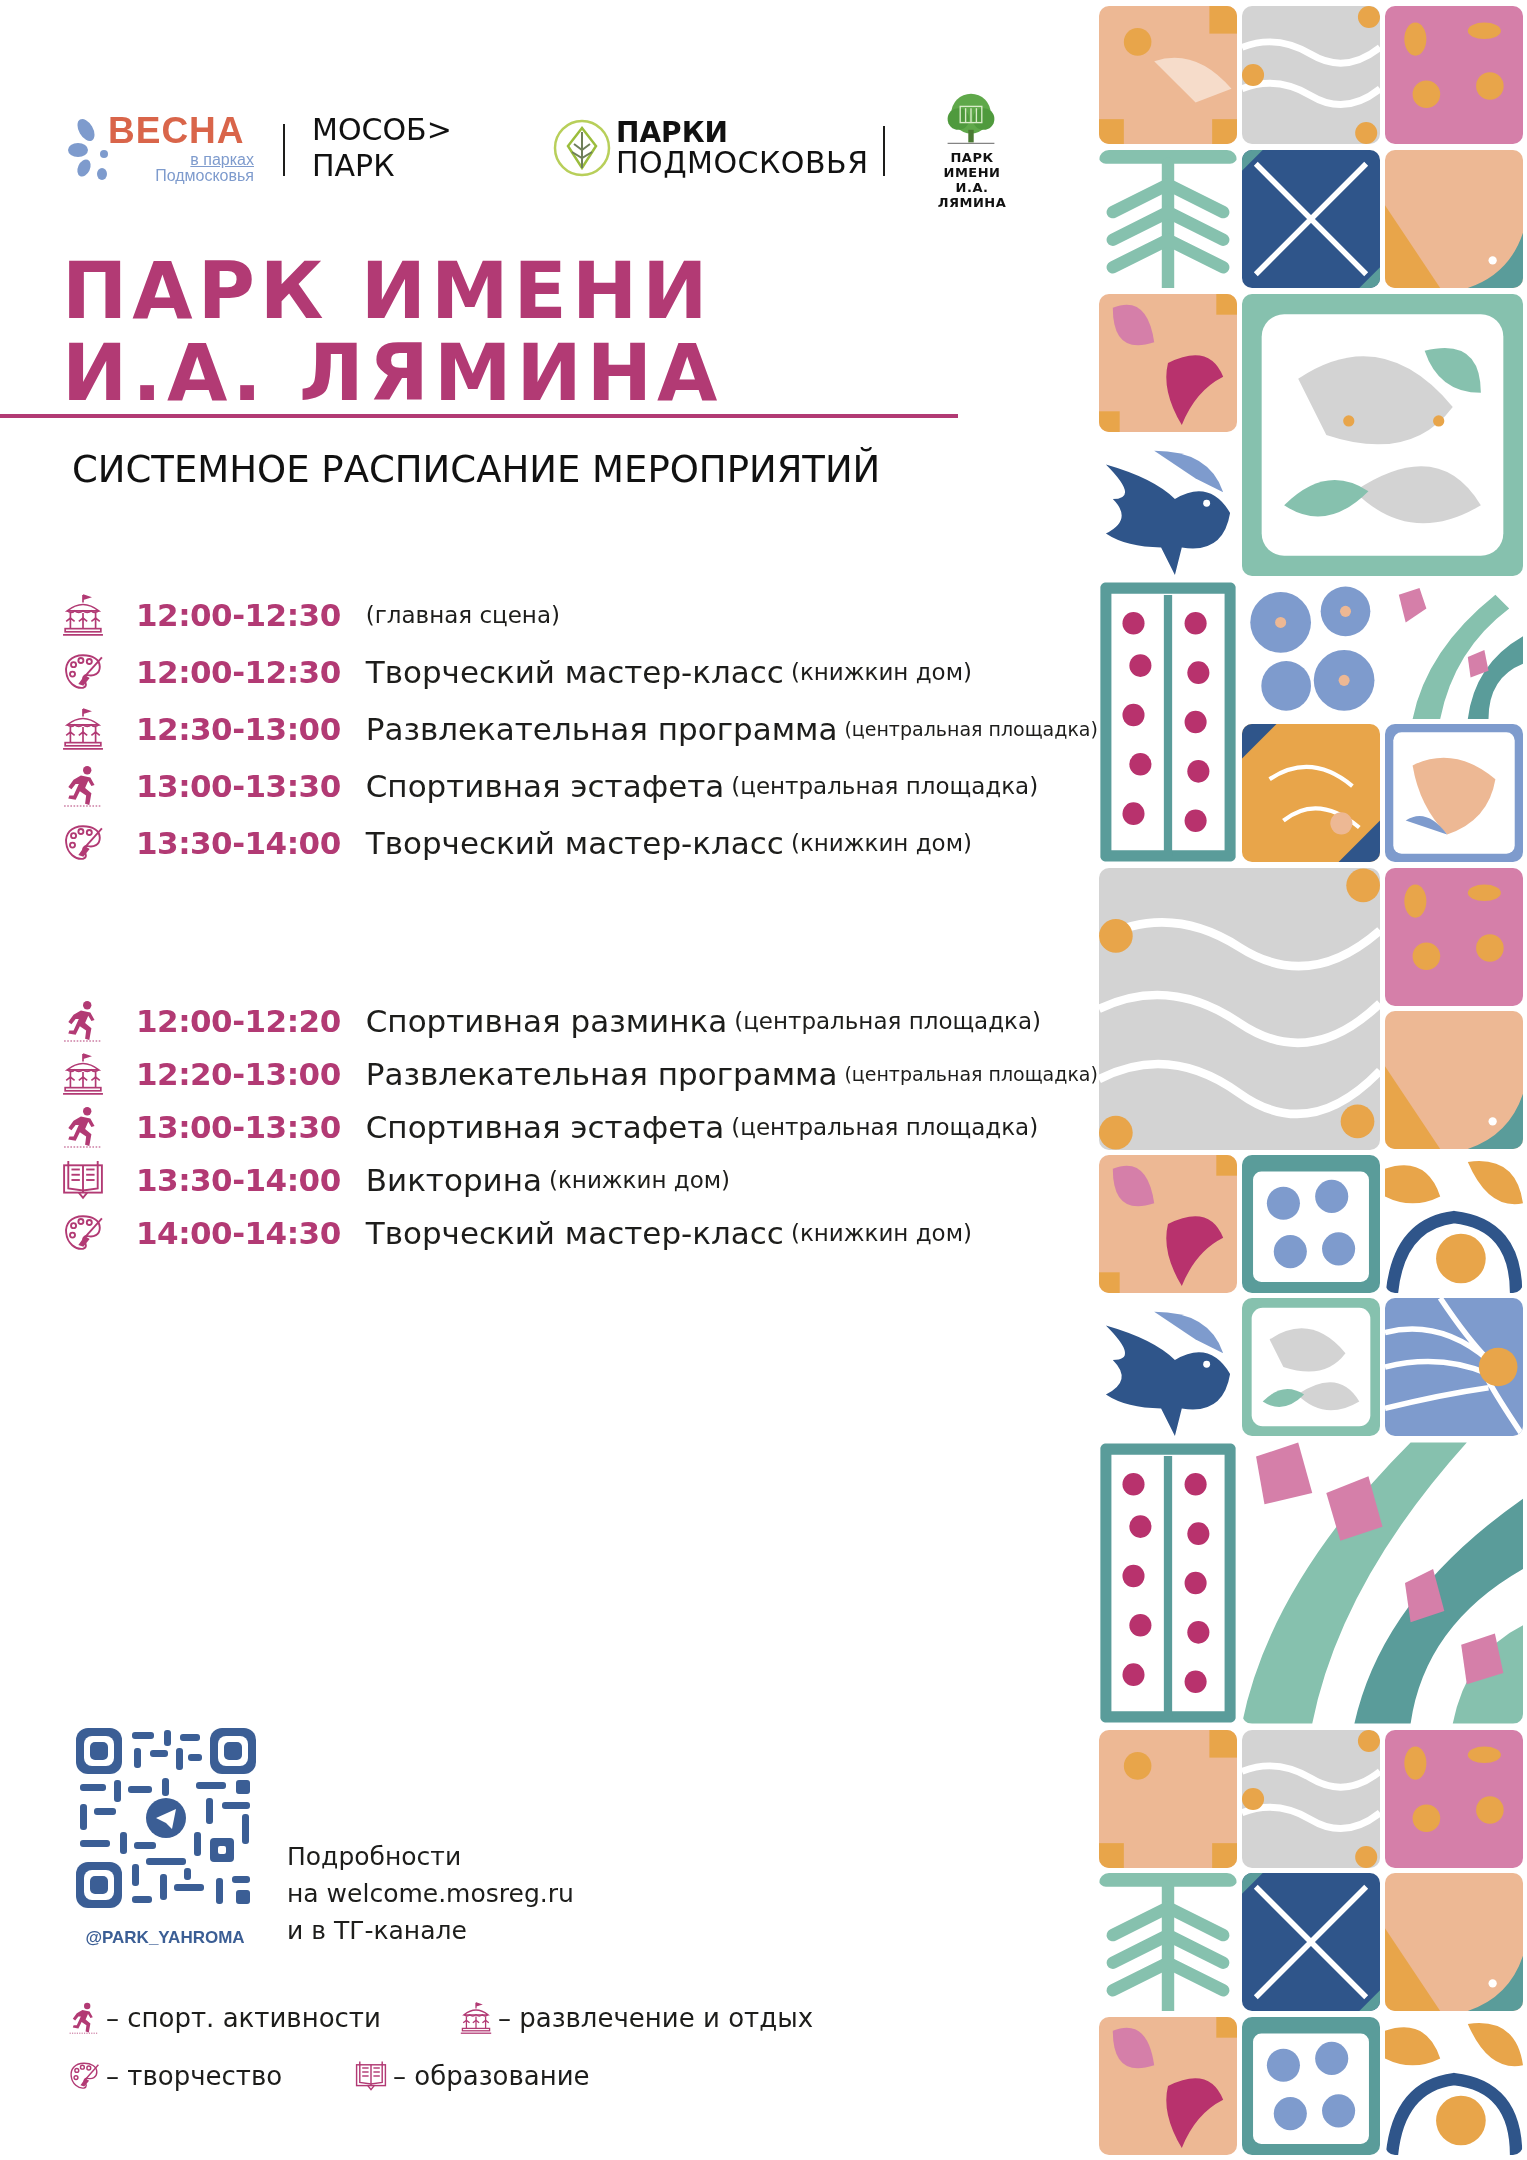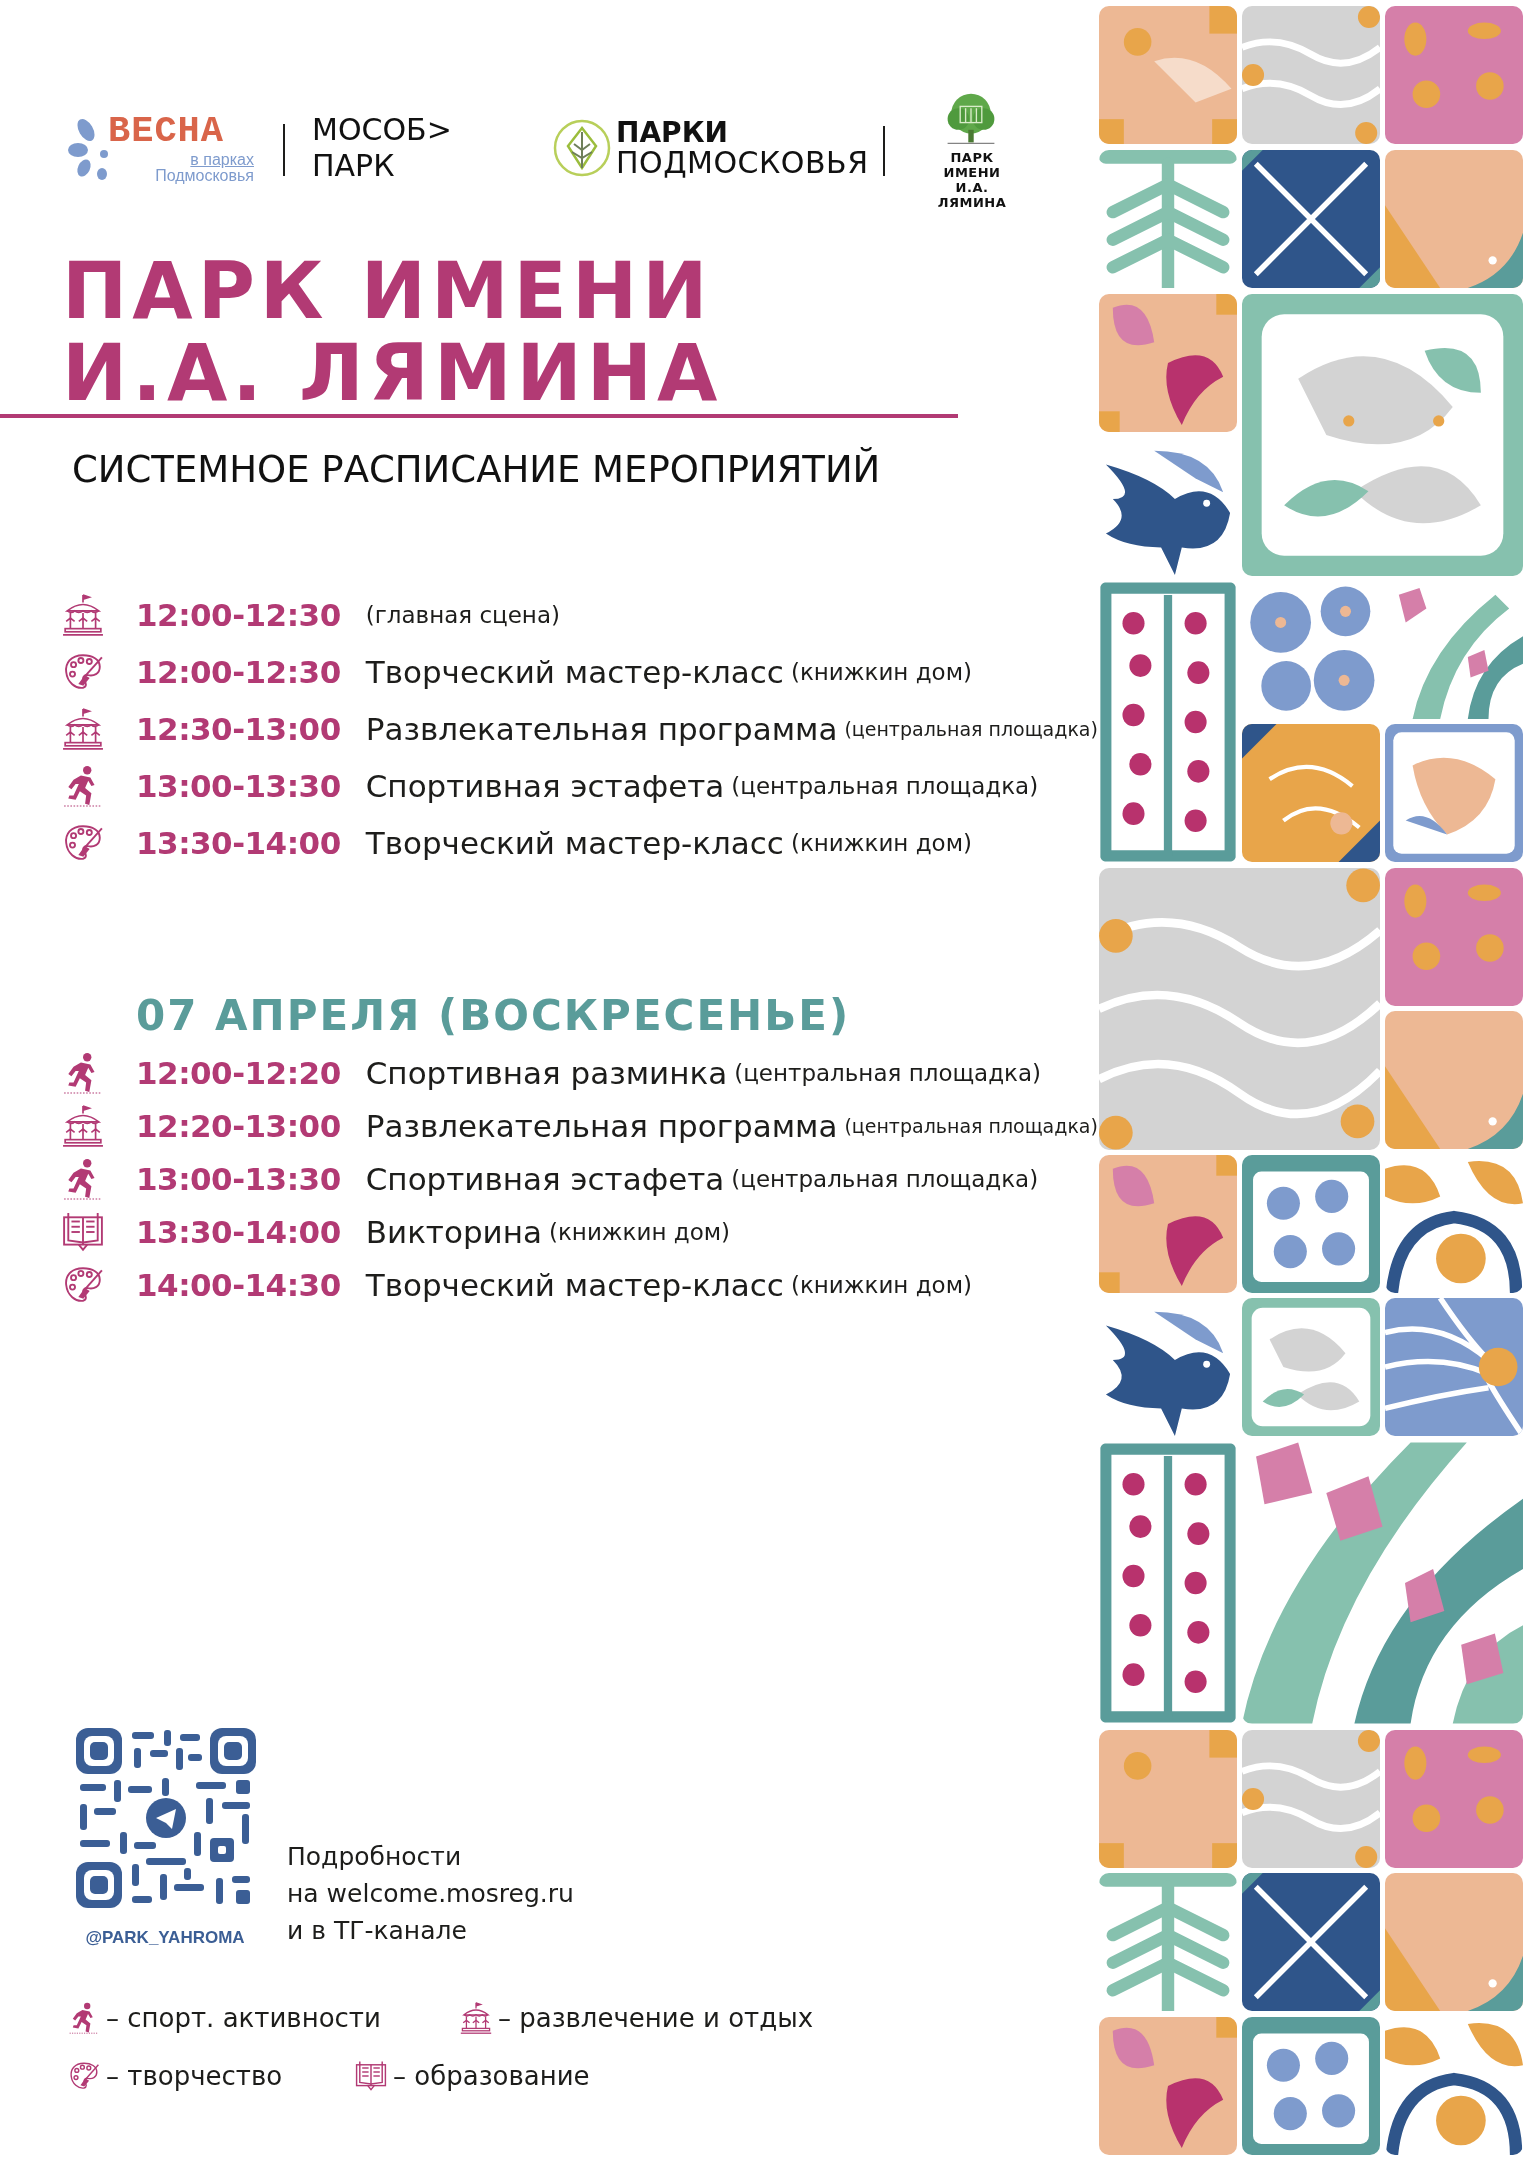--- a/index.html
+++ b/index.html
@@ -5,21 +5,21 @@
   html, body { margin: 0; padding: 0; }
   body {
     width: 1527px; height: 2160px; position: relative; overflow: hidden;
     background: #ffffff; font-family: "Liberation Sans", sans-serif; color: #1d1d1b;
   }
   .abs { position: absolute; }
 
   
   .logo-vesna { left: 68px; top: 110px; width: 200px; height: 78px; }
   .vesna-drops { position: absolute; left: 0; top: 6px; width: 46px; height: 66px; }
-  .vesna-word { position: absolute; left: 40px; top: 0px; font-family: Liberation Mono, monospace; font-weight: bold; font-size: 37px; color: #d9654a; letter-spacing: 1px; }
+  .vesna-word { position: absolute; left: 40px; top: 0px; font-family: Liberation Sans, sans-serif; font-weight: bold; font-size: 37px; color: #d9654a; letter-spacing: 1px; }
   .vesna-sub1 { position: absolute; right: 14px; top: 42px; font-size: 16px; color: #7e9bcd; line-height: 16px; text-decoration: underline; }
   .vesna-sub2 { position: absolute; right: 14px; top: 58px; font-size: 16px; color: #7e9bcd; line-height: 16px; }
   .hdr-divider { width: 2px; background: #1d1d1b; }
   .mosob { left: 312px; top: 112px; font-family: "DejaVu Sans", sans-serif; font-size: 30px; line-height: 36px; color: #111; }
   .parki-logo { left: 552px; top: 118px; width: 60px; height: 60px; }
   .parki-title { left: 616px; top: 118px; font-family: "DejaVu Sans", sans-serif; font-weight: bold; font-size: 28px; color: #111; line-height: 30px; }
   .parki-sub { left: 616px; top: 146px; font-family: "DejaVu Sans", sans-serif; font-size: 30px; color: #111; line-height: 34px; letter-spacing: 0.5px; }
   .lyamin-text { left: 922px; top: 150px; font-family: "DejaVu Sans", sans-serif; font-weight: bold; font-size: 13px; line-height: 15px; color: #111; text-align: center; width: 100px; letter-spacing: 0.5px; }
 
   
@@ -191,21 +191,20 @@
     <svg class="event-icon">
         <use href="#sym-palette"></use>
       </svg>
     <span class="event-time">13:30-14:00</span>
     <span class="event-name">Творческий мастер-класс</span>
     <span class="event-loc">(книжкин дом)</span>
   </div>
 </div>
 
 <div class="day day2" style="top:990px;">
-  <div class="day-heading">07 АПРЕЛЯ (ВОСКРЕСЕНЬЕ)</div>
   <div style="height:4px"></div>
   <div class="event">
     <svg class="event-icon">
         <use href="#sym-runner"></use>
       </svg>
     <span class="event-time">12:00-12:20</span>
     <span class="event-name">Спортивная разминка</span>
     <span class="event-loc">(центральная площадка)</span>
   </div>
   <div class="event">

